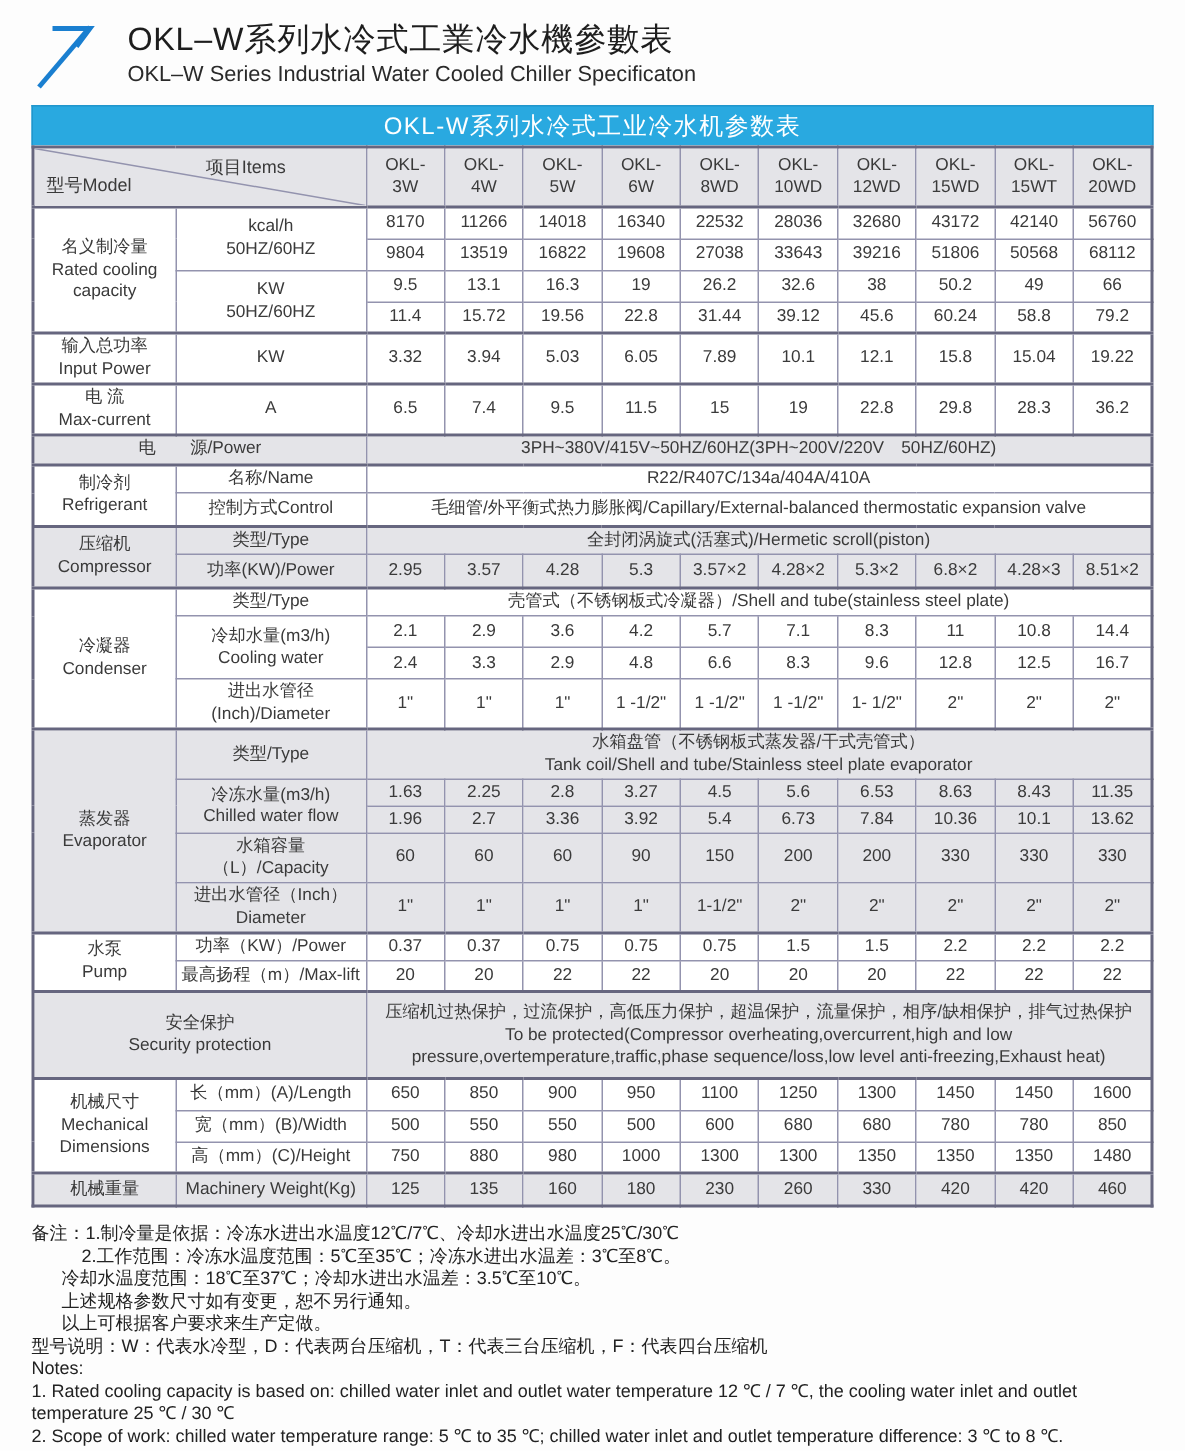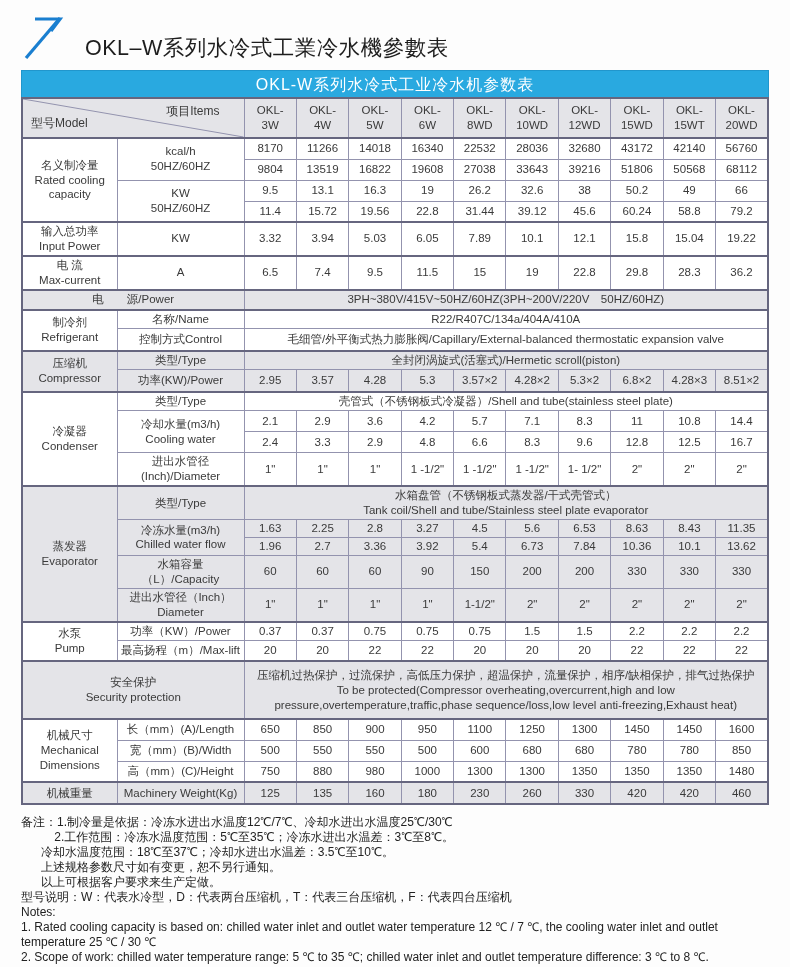--- a/index.html
+++ b/index.html
@@ -5,21 +5,21 @@
   * { box-sizing: border-box; }
   html,body { margin:0; padding:0; }
   body {
     width:790px; height:967px; background:#fdfdfd;
     font-family:"Liberation Sans", sans-serif; color:#333;
     overflow:hidden;
   }
   .page { padding:8px 21px 0 21px; }
 
   
-  .masthead { display:flex; align-items:flex-end; gap:12px; padding:2px 0 8px 0; height:62px; }
+  .masthead { display:flex; align-items:center; gap:12px; padding:2px 0 8px 0; height:62px; }
   .logo { width:52px; height:50px; flex:0 0 auto; margin-top:2px; }
   .titles { line-height:1.25; }
   .t-zh { font-size:21.5px; color:#1d1d1d; letter-spacing:0.5px; }
   .t-en { font-size:14.5px; color:#2a2a2a; margin-top:2px; }
 
   
   .tbar {
     height:27px; line-height:27px; text-align:center;
     background:#29a9e0; color:#ffffff; font-size:16px; letter-spacing:1px;
     border:1px solid #2196cc; border-bottom:none;
@@ -36,40 +36,41 @@
   tr.sec td { border-top:2px solid #66667f; }
   td.lab { font-size:11.5px; line-height:1.35; }
   td.item { font-size:11.5px; }
   td.span { font-size:11.5px; }
   td.left { text-align:left; padding:2px 7px; font-size:11px; line-height:1.42; }
   td.plab { text-align:center; }
   td.model { font-size:12px; line-height:1.35; background:#e4e4e8; }
   td.corner { position:relative; padding:0; }
   td.corner svg { position:absolute; left:0; top:0; width:100%; height:100%; }
   .c-model { position:absolute; left:8px; bottom:5px; font-size:12px; }
-  .c-items { position:absolute; right:24px; top:5px; font-size:12px;text-align:right; }
+  .c-items { position:absolute; right:53px; top:5px; font-size:12px;text-align:right; }
 
   
   .notes { margin-top:10px; }
   .note-line { font-size:12px; line-height:1.25; color:#222; white-space:pre-wrap; }
 </style>
 </head>
 <body>
 
 <div class="page">
 
   <div class="masthead">
     <div class="logo">
       <svg viewBox="0 0 52 50">
         <path d="M5 46 L39 6" stroke="#1a7fd0" stroke-width="3.2" fill="none"></path>
         <path d="M14 7 H39 L30 19" stroke="#1a7fd0" stroke-width="3.2" fill="none" stroke-linejoin="miter"></path>
       </svg>
     </div>
     <div class="titles">
       <div class="t-zh">OKL–W系列水冷式工業冷水機參數表</div>
+      <div class="t-en">OKL–W Series Industrial Water Cooled Chiller Specificaton</div>
     </div>
   </div>
 
   <div class="tbar">OKL-W系列水冷式工业冷水机参数表</div>
 
   <table class="spec">
     <colgroup>
       <col style="width:95px">
         <col style="width:127px">
       <col span="10" style="width:52.4px">

